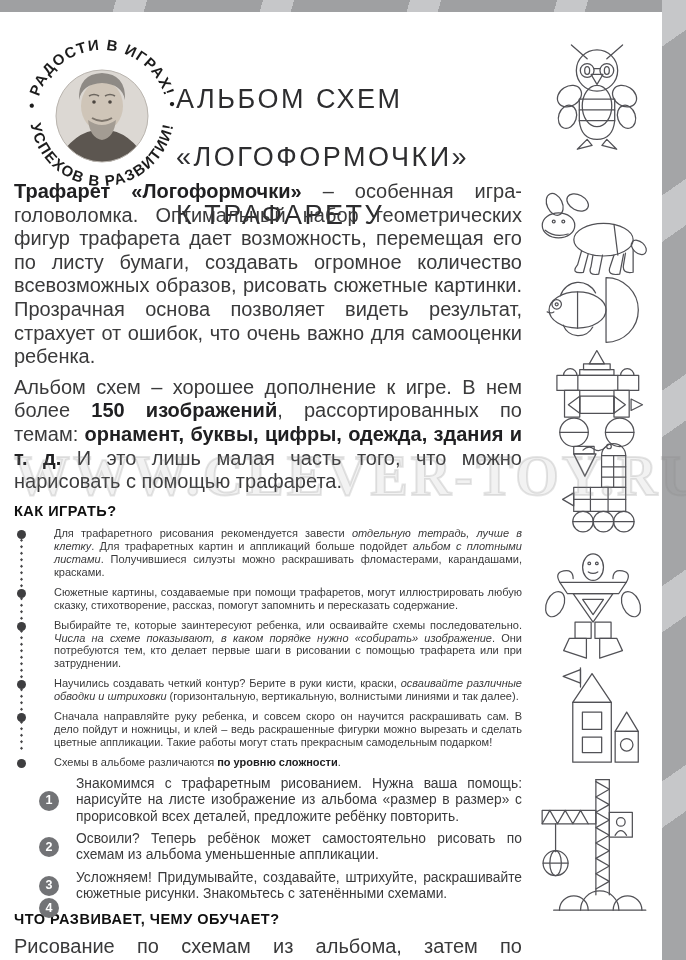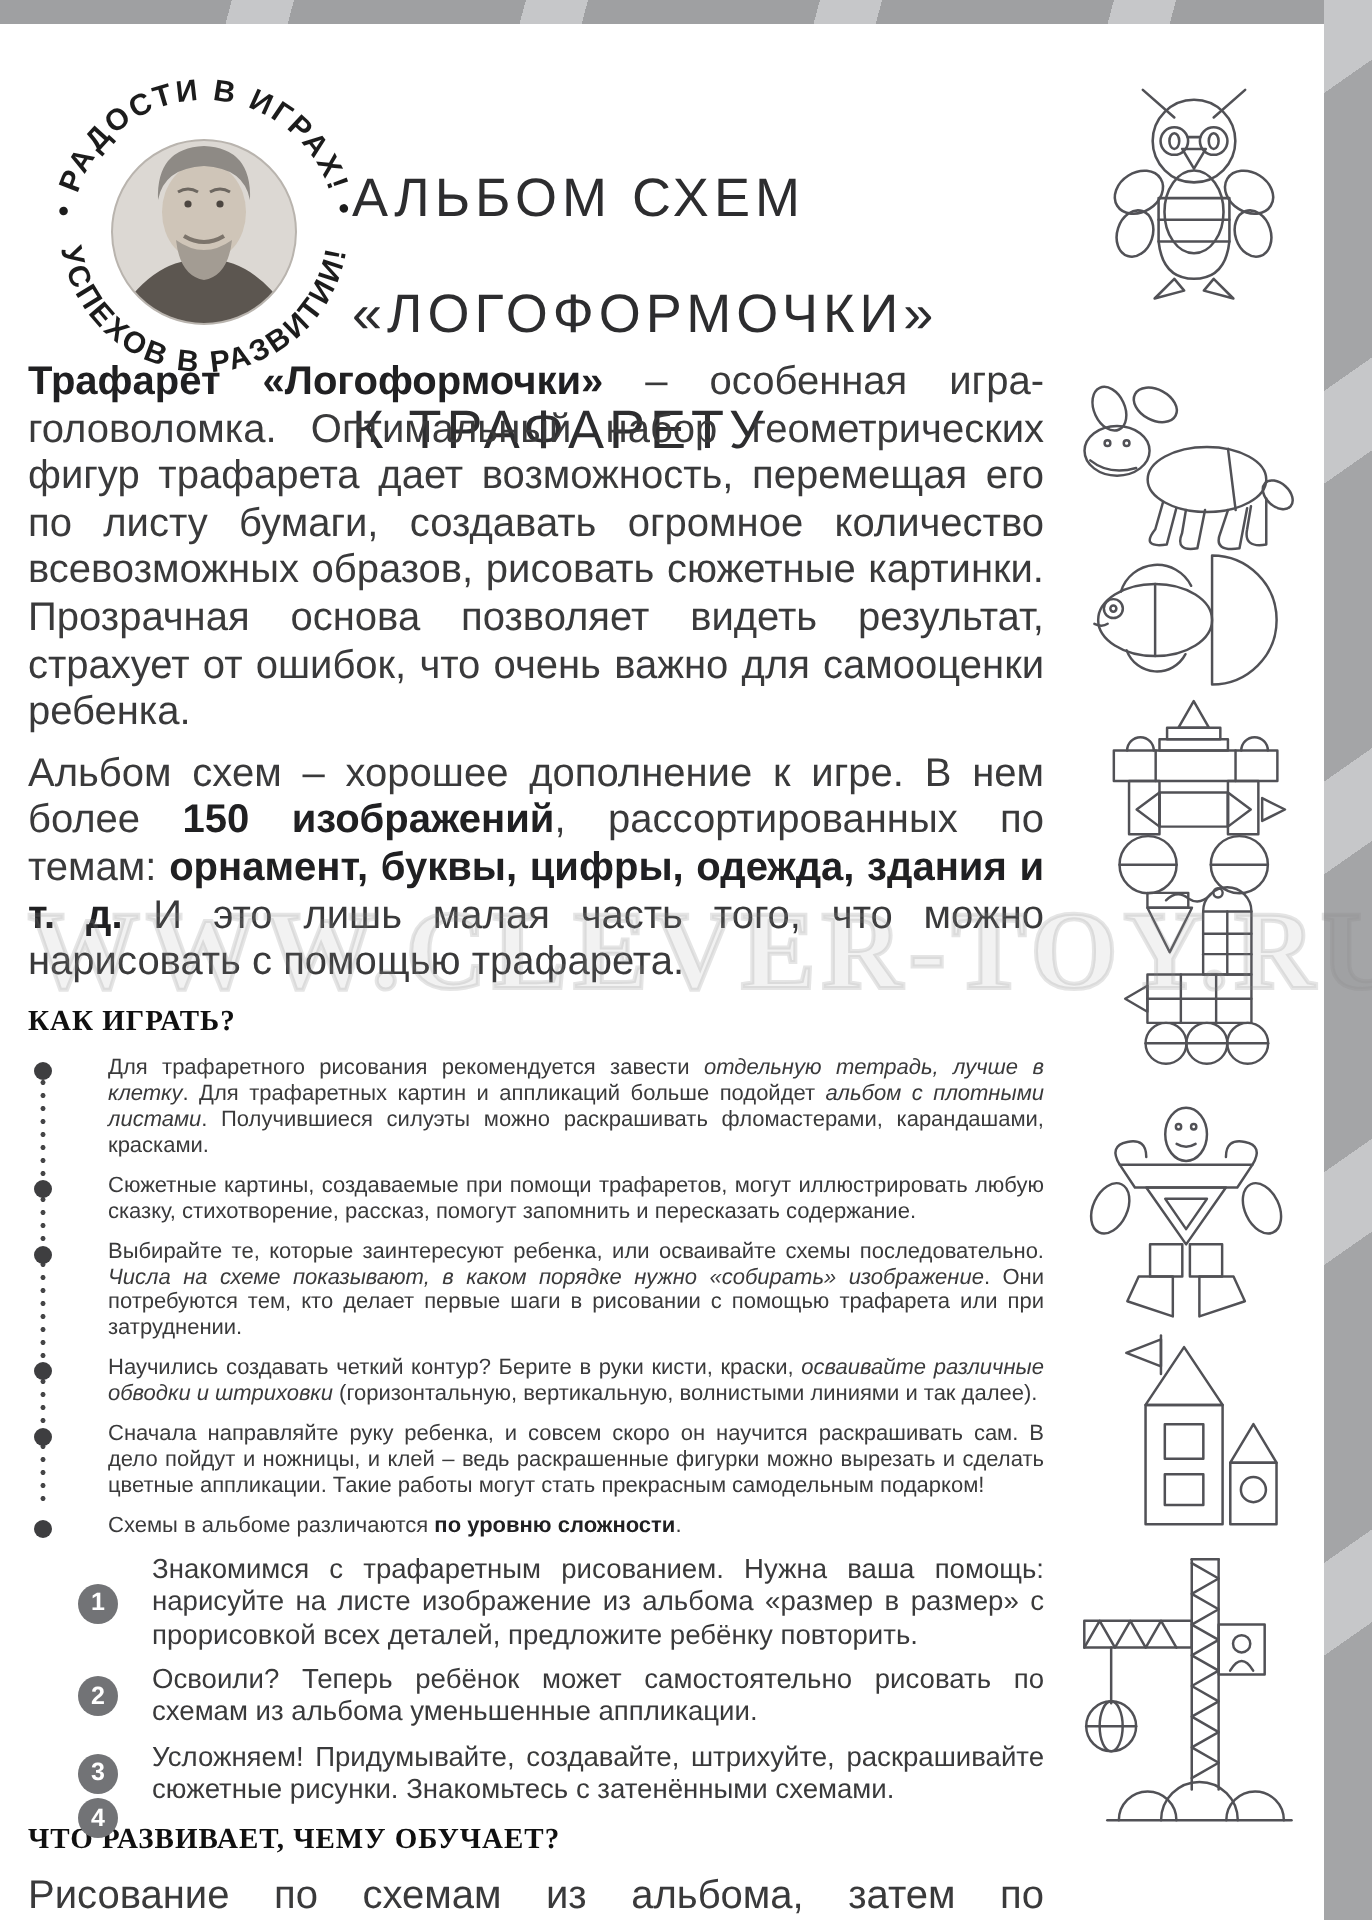--- a/index.html
+++ b/index.html
@@ -22,21 +22,21 @@
   .title{position:absolute;left:176px;top:48px;}
   .title-line{font-size:27px;font-weight:400;letter-spacing:2.5px;color:#2d2d2f;
     line-height:37px;white-space:nowrap;margin-top:21px;}
 
   
   .content{position:absolute;left:14px;top:168px;width:508px;color:#3a3a3b;}
   .content p{margin:0 0 7px 0;text-align:justify;font-size:20px;line-height:1.18;}
   .content strong{color:#202022;}
   .content em{font-style:italic;}
   h2.stencil{font-size:14.5px;font-weight:bold;letter-spacing:0.5px;color:#101010;
-    margin:9px 0 8px 0;font-family:Liberation Serif, serif;}
+    margin:9px 0 8px 0;}
 
   ul.bullets{position:relative;margin:0 0 2px 0;padding:0;list-style:none;}
   ul.bullets .rail{content:'';position:absolute;left:6px;top:10px;bottom:16px;width:3px;
     background-image:radial-gradient(circle,#454547 1.1px,transparent 1.4px);
     background-size:3px 6.5px;background-repeat:repeat-y;}
   ul.bullets li{position:relative;padding-left:40px;margin:0 0 7px 0;
     text-align:justify;font-size:11px;line-height:1.18;}
   .dot{position:absolute;left:3px;top:3px;width:9px;height:9px;border-radius:50%;background:#3e3e40;}
 
   .steps{margin:2px 0 0 0;}

